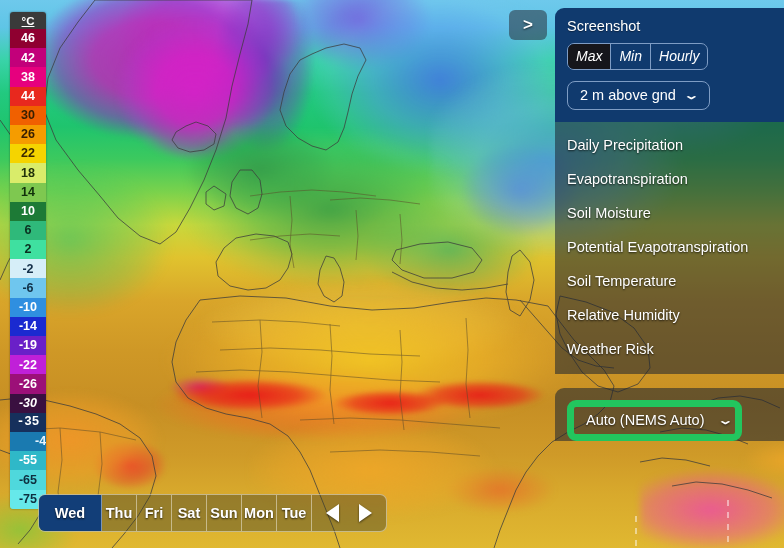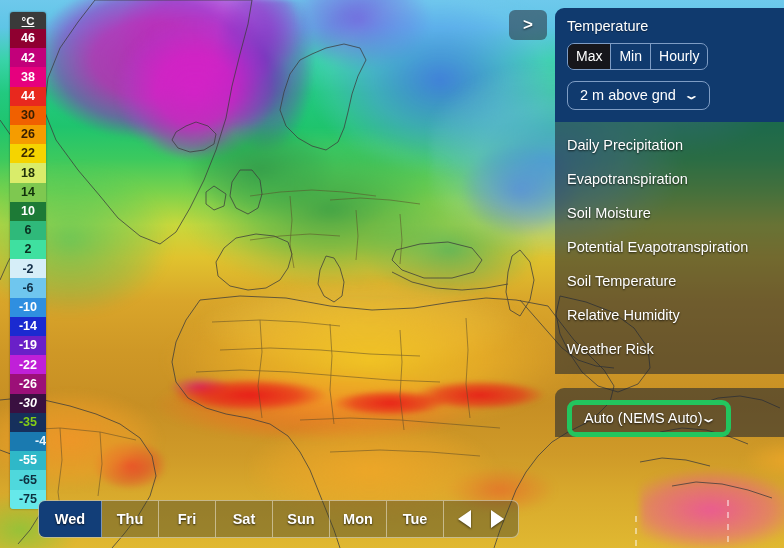--- a/index.html
+++ b/index.html
@@ -185,20 +185,21 @@
     margin-bottom: 9px;
     text-shadow: 0 1px 1px rgba(0,0,0,.4);
   }
   #seg-group {
     display: inline-flex;
     border: 1px solid #7e9cc4;
     border-radius: 7px;
     overflow: hidden;
     margin-bottom: 11px;
     background: transparent;
+    font-style: italic;
   }
   .seg-btn {
     color: #fff;
     font-size: 14px;
     padding: 4px 8px 5px 8px;
     border-right: 1px solid #7e9cc4;
     background: transparent;
     white-space: nowrap;
   }
   .seg-btn:last-child { border-right: none; }
@@ -236,24 +237,24 @@
   #model-box {
     margin-top: 14px;
     background: rgba(28,36,48,.56);
     border-radius: 9px 0 0 0;
     padding: 12px 0 0 12px;
     width: 229px;
   }
   #model-select {
     display: inline-flex;
     align-items: center;
-    gap: 1px;
-    border: 5px solid #22c55e;
+    gap: 16px;
+    border: 7px solid #22c55e;
     border-radius: 9px;
-    padding: 5px 12px 6px 12px;
+    padding: 5px 4px 6px 12px;
     color: #fff;
     font-size: 14.5px;
     text-shadow: 0 1px 2px rgba(0,0,0,.7);
   }
   #footer-row {
     margin-top: 10px;
     border-top: 1px solid rgba(255,255,255,.55);
     display: flex;
     align-items: center;
     height: 27px;
@@ -287,32 +288,32 @@
     color: #fff;
     font-size: 17px;
     font-weight: bold;
     z-index: 30;
     text-shadow: 0 1px 2px rgba(0,0,0,.6);
   }
 
   
   #daybar {
     position: absolute;
-    left: 38px; bottom: 10px;
+    left: 38px; bottom: 16px;
     height: 38px;
     display: flex;
     align-items: stretch;
     background: rgba(60,62,40,.42);
     border: 1px solid rgba(255,255,255,.45);
     border-radius: 7px;
     overflow: hidden;
     z-index: 25;
   }
   .day-tab {
-    width: 57px;
+    width: 35px;
     display: flex; align-items: center; justify-content: center;
     color: #fff;
     font-size: 14.5px;
     font-weight: bold;
     border-right: 1px solid rgba(255,255,255,.45);
     text-shadow: 0 1px 2px rgba(0,0,0,.75);
   }
   .day-tab.active {
     background: #123e78;
     width: 63px;
@@ -452,34 +453,34 @@
         <div class="leg-row" style="background: rgb(47, 185, 122); color: rgb(10, 48, 32);">6</div>
         <div class="leg-row" style="background: rgb(63, 224, 160); color: rgb(10, 48, 32);">2</div>
         <div class="leg-row" style="background: rgb(214, 238, 248); color: rgb(20, 48, 74);">-2</div>
         <div class="leg-row" style="background: rgb(111, 198, 238); color: rgb(16, 48, 72);">-6</div>
         <div class="leg-row" style="background: rgb(47, 143, 224); color: rgb(255, 255, 255);">-10</div>
         <div class="leg-row" style="background: rgb(26, 42, 208); color: rgb(255, 255, 255);">-14</div>
         <div class="leg-row" style="background: rgb(106, 32, 200); color: rgb(255, 255, 255);">-19</div>
         <div class="leg-row" style="background: rgb(192, 32, 216); color: rgb(255, 255, 255);">-22</div>
         <div class="leg-row" style="background: rgb(156, 16, 120); color: rgb(255, 255, 255);">-26</div>
         <div class="leg-row" style="background: rgb(58, 16, 64); color: rgb(255, 255, 255); font-style: italic;">-30</div>
-        <div class="leg-row" style="background: rgb(22, 48, 92); color: #84cc16;">-35</div>
+        <div class="leg-row" style="background: rgb(22, 48, 92); color: #ffffff; font-family: Liberation Mono, monospace;">-35</div>
         <div class="leg-row" style="background: rgb(26, 122, 176); color: rgb(230, 244, 255); padding-left: 32px;">-45</div>
         <div class="leg-row" style="background: rgb(47, 184, 200); color: rgb(255, 255, 255);">-55</div>
         <div class="leg-row" style="background: rgb(79, 216, 220); color: rgb(14, 48, 64);">-65</div>
         <div class="leg-row" style="background: rgb(102, 232, 234); color: rgb(14, 48, 64);">-75</div>
       </div>
   </div>
 
   <div id="expand-btn">&gt;</div>
 
   <div id="right-panel">
 
     <div id="panel-head">
-      <div id="panel-title">Temperature</div>
+      <div id="panel-title">Screenshot</div>
 
       <div id="seg-group">
         <div class="seg-btn active">Max</div>
         <div class="seg-btn">Min</div>
         <div class="seg-btn">Hourly</div>
       </div>
 
       <div id="level-select">
         <span>2 m above gnd</span>
         <span class="chev">⌄</span>

